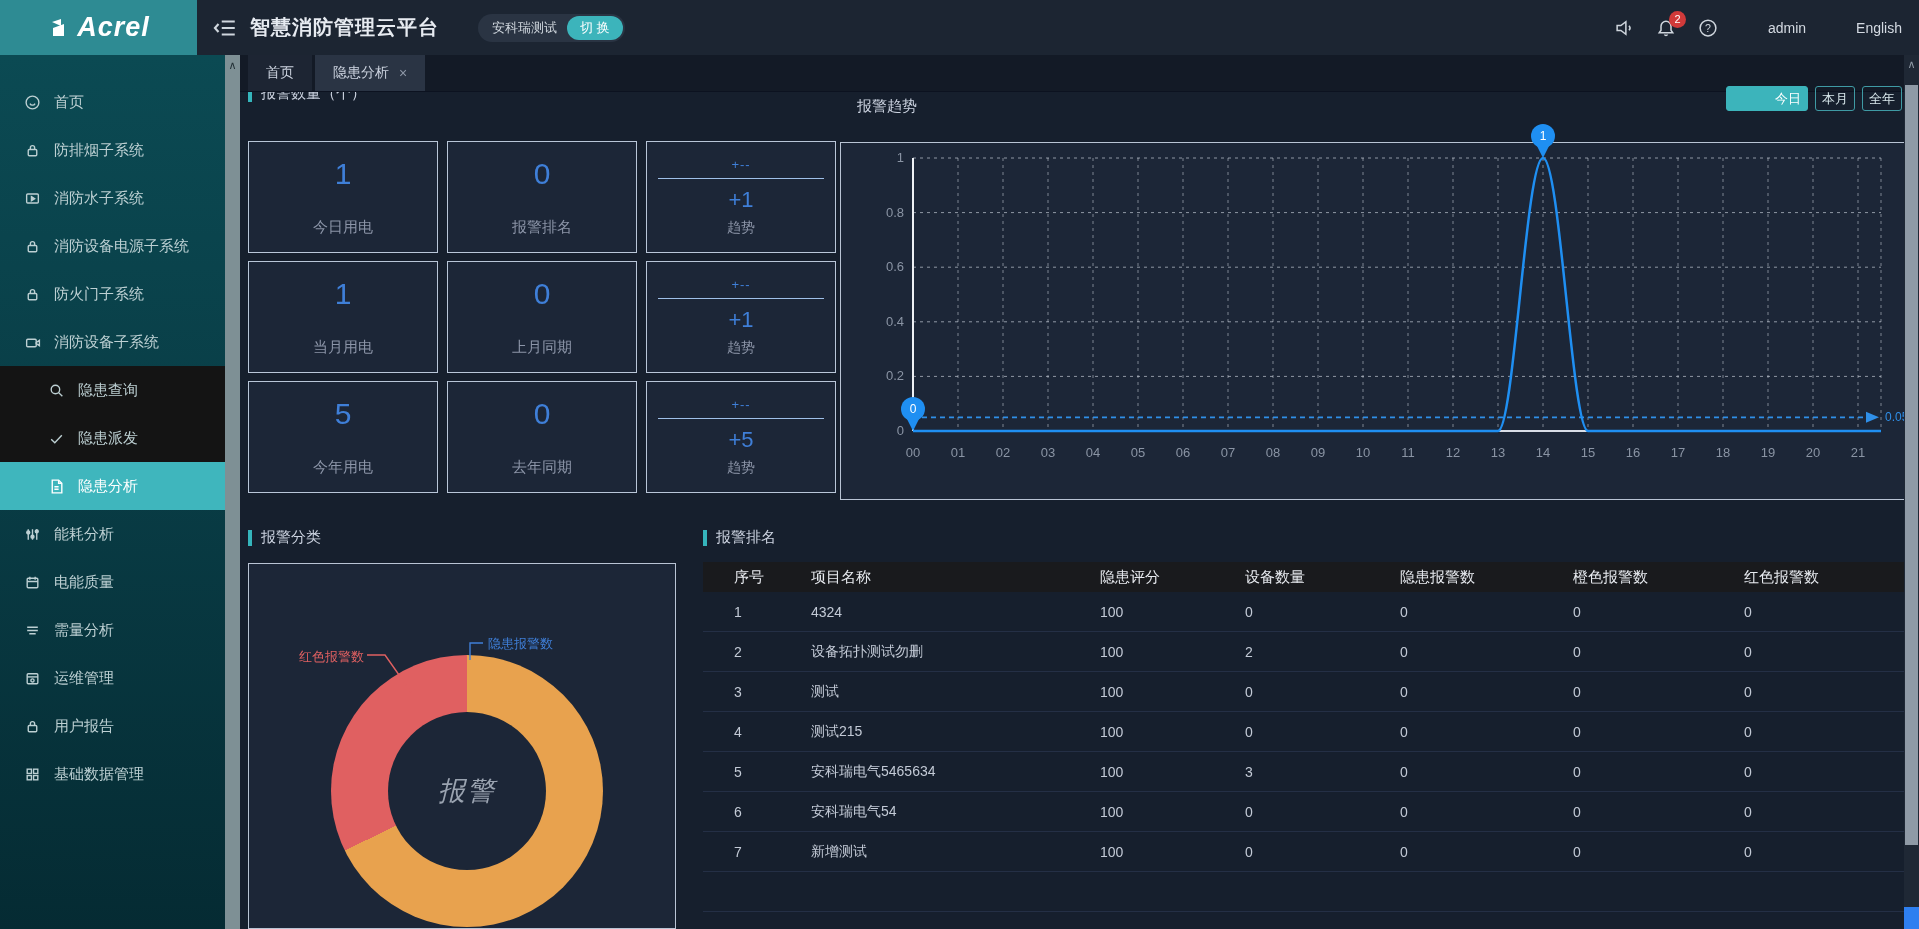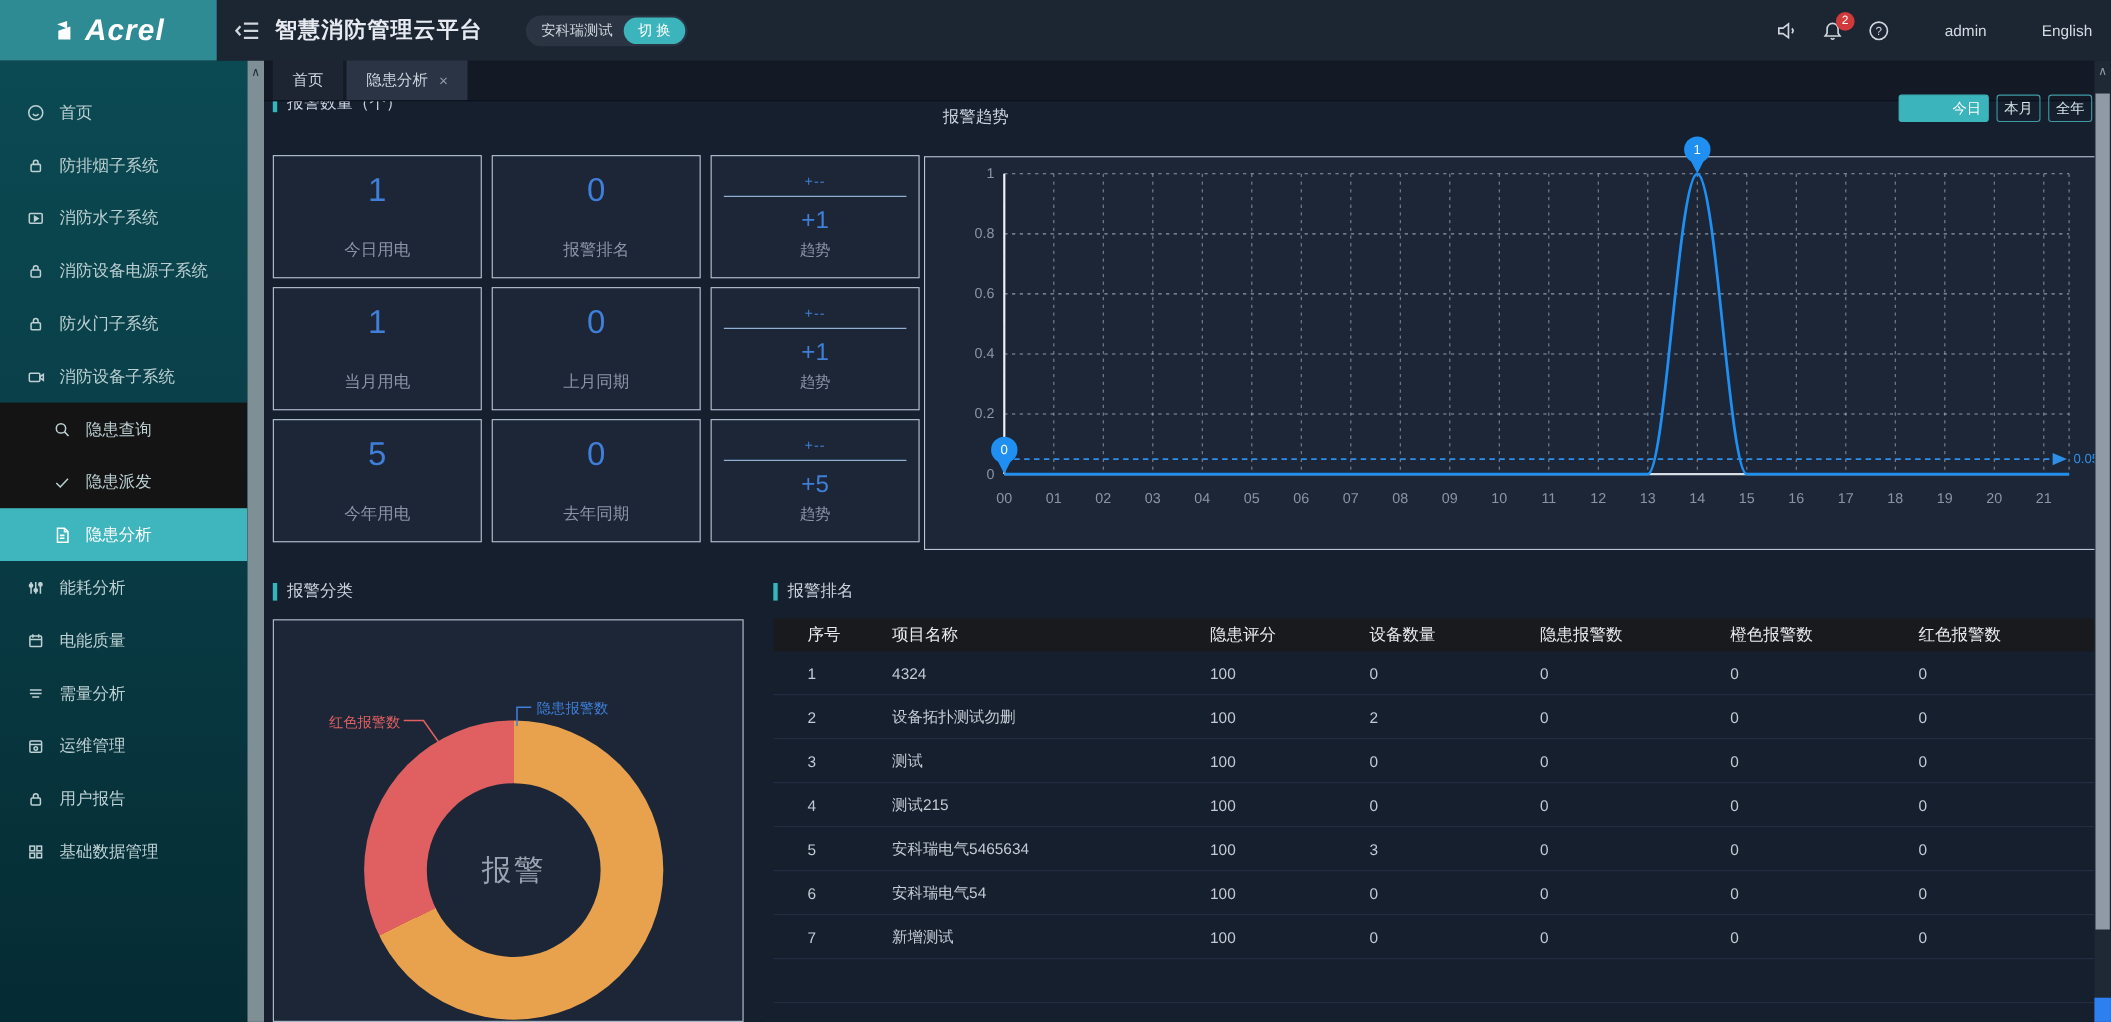--- a/index.html
+++ b/index.html
@@ -57,21 +57,21 @@
   .range-btns{position:absolute;top:86px;right:17px;display:flex;gap:7px;z-index:6;}
   .rbtn{min-width:38px;height:25px;display:flex;align-items:center;justify-content:center;font-size:13px;border:1px solid #3f9aa4;color:#d7e6ea;border-radius:3px;cursor:pointer;background:transparent;padding:0 6px;}
   .rbtn.active{background:#3cb4bb;border-color:#3cb4bb;color:#fff;padding-left:48px;}
   .chart-box{position:absolute;left:840px;top:142px;width:1070px;height:358px;border:1px solid #b9c4d4;background:#1c2637;z-index:4;}
   .chart-box svg{overflow:visible;}
 
   
   .cat-box{position:absolute;left:248px;top:563px;width:428px;height:366px;border:1px solid #b9c4d4;background:#1c2637;z-index:4;overflow:hidden;}
   .donut{position:absolute;left:82px;top:91px;width:272px;height:272px;border-radius:50%;}
   .donut-hole{position:absolute;left:139px;top:148px;width:158px;height:158px;border-radius:50%;background:#1c2637;display:flex;align-items:center;justify-content:center;}
-  .donut-center{color:#9aa3b0;font-size:27px;letter-spacing:2px;}
+  .donut-center{color:#9aa3b0;font-size:27px;letter-spacing:2px;font-style:italic;}
   .pie-label{position:absolute;font-size:13px;z-index:5;}
   .leaders{position:absolute;left:0;top:0;z-index:4;}
 
   
   .rank-table{position:absolute;left:703px;top:562px;width:1201px;height:367px;overflow:hidden;z-index:4;}
   .trow,.thead{display:grid;grid-template-columns:77px 289px 145px 155px 173px 171px 1fr;padding-left:31px;align-items:center;}
   .thead{height:30px;background:#191a1d;color:#e8ebf0;font-size:15px;}
   .trow{height:40px;color:#c3cad6;font-size:14px;border-bottom:1px solid #242f45;cursor:pointer;}
 
   

